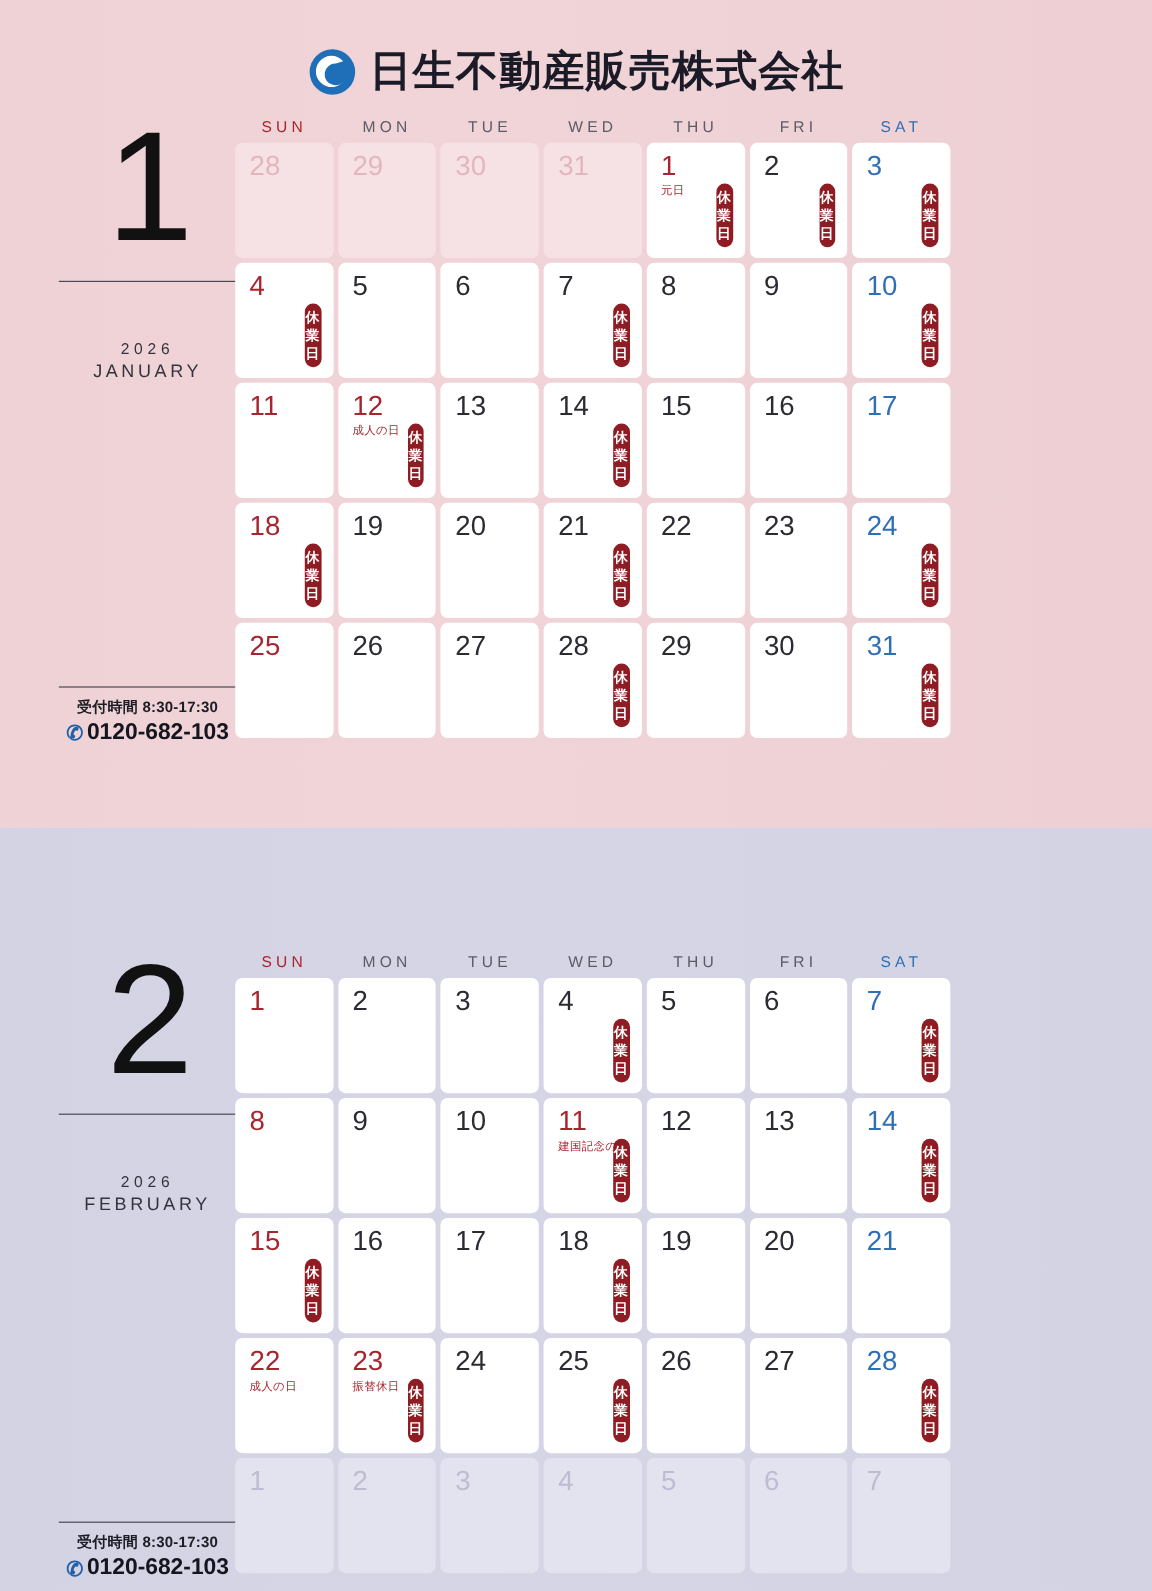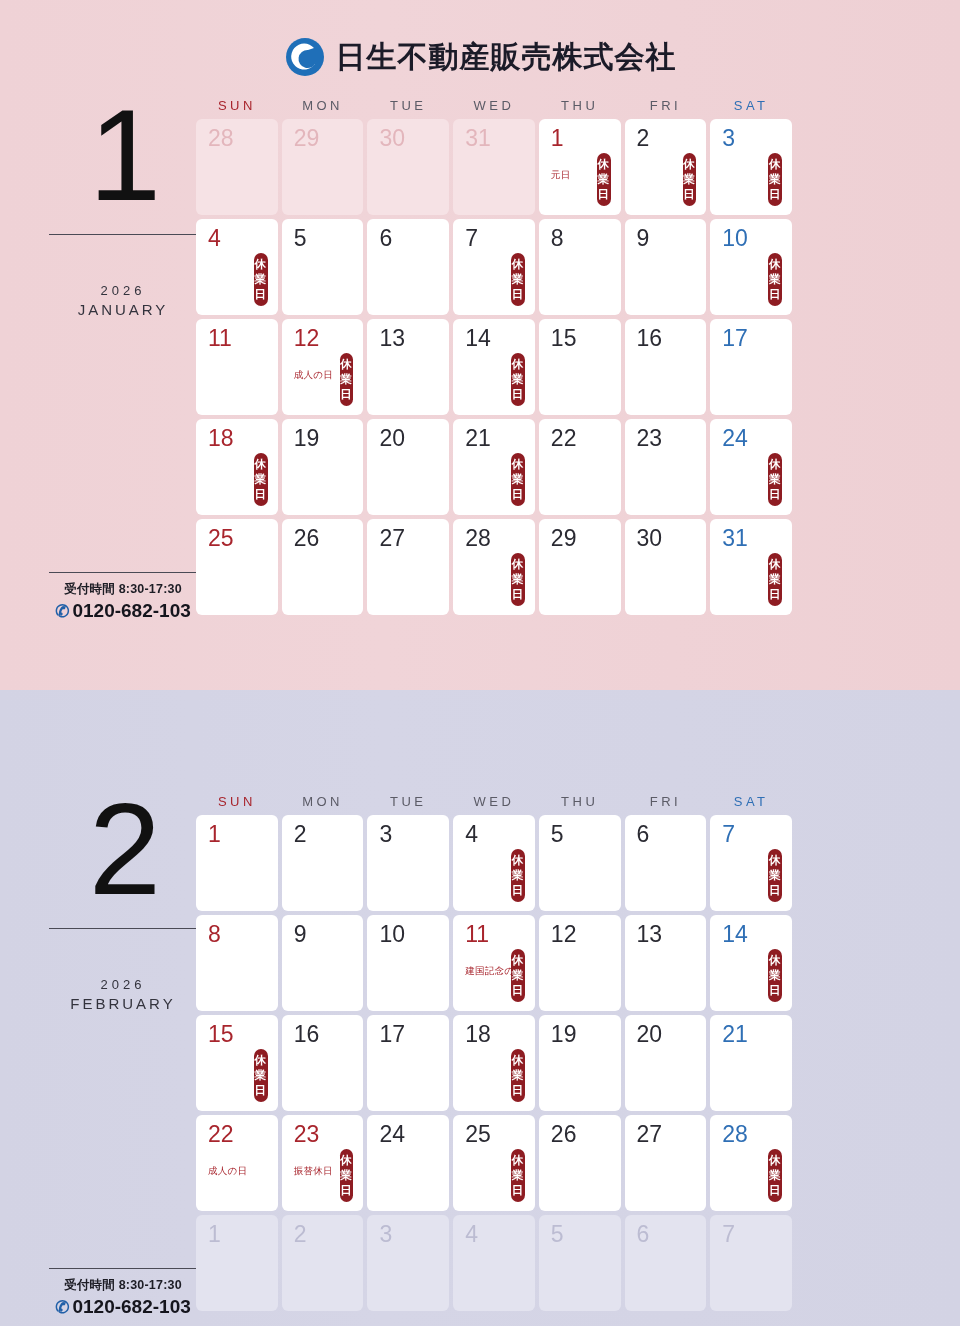--- a/index.html
+++ b/index.html
@@ -15,21 +15,21 @@
   .month-jan { height: 690px; background: linear-gradient(90deg,#efd2d6 0%, #f0d4d8 40%, #eed0d4 100%); }
   .month-feb { height: 636px; background: linear-gradient(90deg,#d3d3e4 0%, #d5d5e6 40%, #d3d3e4 100%); }
 
   
   .brand {
     position: absolute; top: 36px; left: 0; width: 960px;
     display: flex; align-items: center; justify-content: center; gap: 10px;
   }
   .brand-mark { width: 42px; height: 42px; flex: 0 0 auto; }
   .brand-name {
-    font-size: 30px; font-weight: bold; color: #1b1b28; letter-spacing: 1px;
+    font-size: 35px; font-weight: bold; color: #1b1b28; letter-spacing: 1px;
     font-family: Liberation Serif, serif;
   }
 
   
   .side {
     position: absolute; left: 38px; width: 170px;
     display: flex; flex-direction: column; align-items: center;
   }
   .side-jan { top: 94px; }
   .side-feb { top: 732px; }
@@ -70,21 +70,21 @@
     padding: 8px 10px 6px 12px; position: relative; overflow: hidden;
   }
   .cell.out-jan { background: #f6e2e5; }
   .cell.out-feb { background: #e3e3ef; }
   .daynum { font-size: 23px; color: #2b2b33; line-height: 1; font-weight: normal; }
   .cell.sun .daynum { color: #a8252d; }
   .cell.sat .daynum { color: #2f6fb5; }
   .cell.holiday .daynum { color: #a8252d; }
   .cell.out-jan .daynum { color: #e3b6bc; }
   .cell.out-feb .daynum { color: #bcbcd2; }
-  .hname { font-size: 9.5px; color: #a8252d; margin-top: 19px; letter-spacing: 0.3px; }
+  .hname { font-size: 9.5px; color: #a8252d; margin-top: 3px; letter-spacing: 0.3px; }
   .badge {
     position: absolute; left: 10px; right: 10px; bottom: 9px;
     background: #8e1c22; color: #fff; border-radius: 11px;
     font-size: 11.5px; font-weight: bold; text-align: center;
     padding: 4px 0 4px; letter-spacing: 1px; margin-left: 48px;
   }
 </style>
 </head>
 <body>
 

